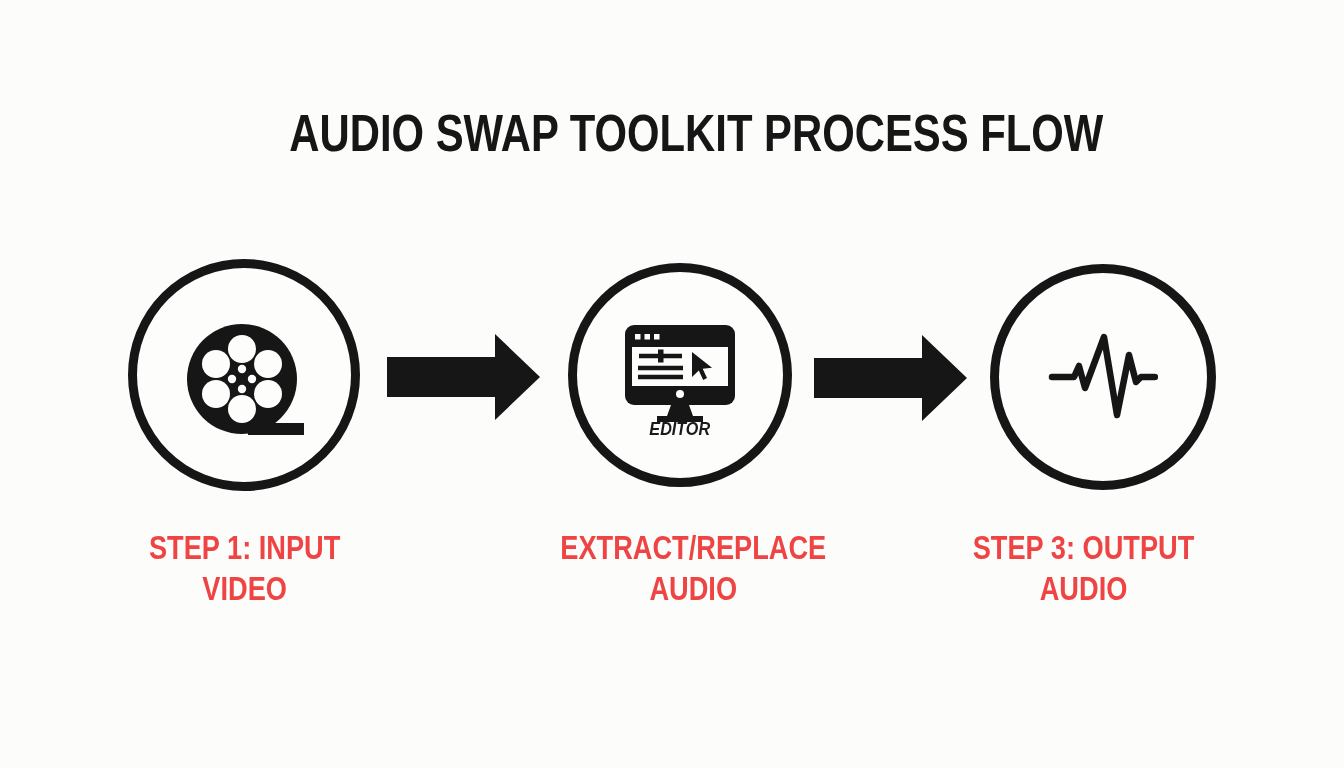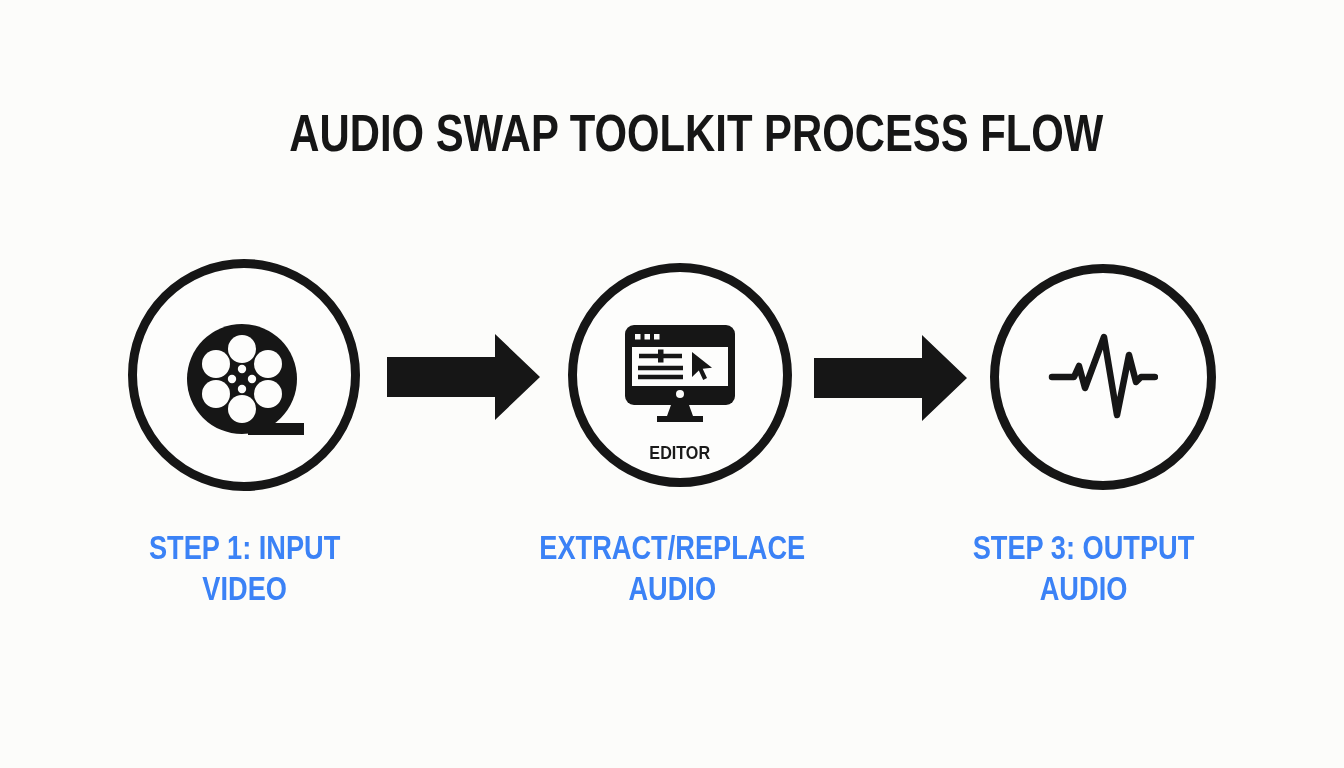--- a/index.html
+++ b/index.html
@@ -53,21 +53,21 @@
     color: #1a1a1a;
     white-space: nowrap;
   }
   .step-label {
     position: absolute;
     width: 360px;
     text-align: center;
     font-size: 34px;
     font-weight: bold;
     line-height: 41px;
-    color: #3b82f6;
+    color: #ef4444;
     white-space: nowrap;
   }
   .arrow { position: absolute; }
   svg { display: block; }
 </style>
 </head>
 <body>
 
 <div class="stage">
 
@@ -119,21 +119,21 @@
           <line x1="13" y1="43" x2="58" y2="43"></line>
           <line x1="13" y1="52" x2="58" y2="52"></line>
         </g>
         <rect x="33" y="24.5" width="5.5" height="13" fill="#161616"></rect>
         <polygon fill="#161616" points="67,27 67,52 73.8,45.5 78.2,55 82,53 77.7,43.7 87,42.8"></polygon>
         <circle cx="55" cy="69" r="4" fill="#fdfdfc"></circle>
         <polygon fill="#161616" points="46,80 64,80 68,91 42,91"></polygon>
         <rect x="32" y="91" width="46" height="6" fill="#161616"></rect>
       </svg>
     </div>
-    <div class="editor-caption" style="left:0; top:170px; width:206px;">
+    <div class="editor-caption" style="left:0; top:146px; width:206px;font-style:italic;">
       <span class="condensed" style="transform:scaleX(0.85);">EDITOR</span>
     </div>
   </div>
 
   <div class="arrow" style="left:814px; top:333px;">
     <svg width="155" height="90" viewBox="0 0 155 90">
       <polygon fill="#161616" points="0,25 108,25 108,2 153,45 108,88 108,65 0,65"></polygon>
     </svg>
   </div>
 
@@ -145,21 +145,21 @@
     </div>
   </div>
 
   <div class="step-label" style="left:65px; top:527px;">
     <span class="condensed" style="transform:scaleX(0.8);">
       <span>STEP 1: INPUT</span><br>
       <span>VIDEO</span>
     </span>
   </div>
 
-  <div class="step-label" style="left:492px; top:527px;">
+  <div class="step-label" style="left:513px; top:527px;">
     <span class="condensed" style="transform:scaleX(0.8);">
       <span>EXTRACT/REPLACE</span><br>
       <span>AUDIO</span>
     </span>
   </div>
 
   <div class="step-label" style="left:904px; top:527px;">
     <span class="condensed" style="transform:scaleX(0.8);">
       <span>STEP 3: OUTPUT</span><br>
       <span>AUDIO</span>

